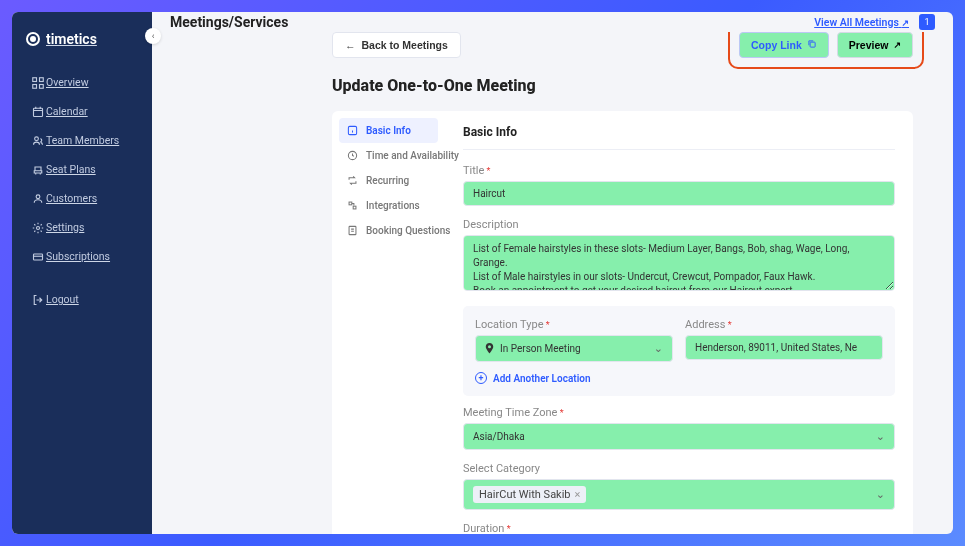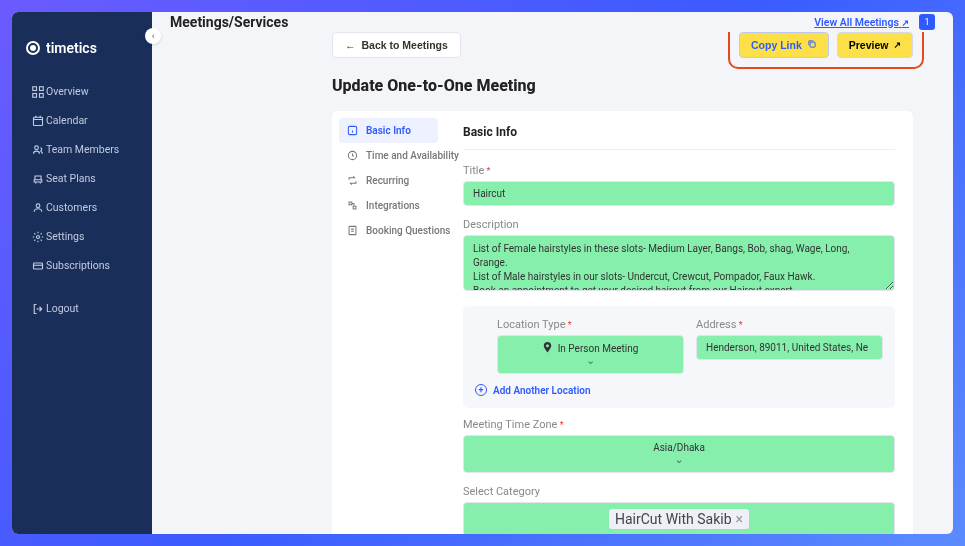--- a/index.html
+++ b/index.html
@@ -21,22 +21,23 @@
     display: flex;
     overflow: hidden;
     position: relative;
   }
   .sidebar {
     width: 140px;
     background: #1a2e5a;
     color: #cdd6e6;
     display: flex;
     flex-direction: column;
-    padding: 28px 10px;
+    padding: 19px 10px;
     flex-shrink: 0;
+    text-decoration: underline;
   }
   .logo {
     display: flex;
     align-items: center;
     gap: 6px;
     color: #fff;
     font-size: 14px;
     font-weight: 600;
     margin-bottom: 22px;
     padding-left: 4px;
@@ -166,21 +167,21 @@
     position:absolute;
     top:-27px;
     left:-11px;
     right:-11px;
     bottom:-11px;
     border: 2.5px solid #e64a19;
     border-radius: 10px;
     pointer-events:none;
   }
   .btn {
-    background: #fde047;
+    background: #86efac;
     border: 1px solid #d5d9e6;
     border-radius: 4px;
     padding: 6px 11px;
     font-size: 10.5px;
     font-weight: 600;
     cursor: pointer;
     display:flex;align-items:center;gap:5px;
   }
   .btn.primary-outline { color:#2e5bff; border-color:#bcc8f5; }
   .heading {
@@ -250,28 +251,28 @@
     background:#86efac;
     font-family:inherit;
   }
   .textarea { resize:both; min-height:56px; line-height:1.4; }
   .location-group {
     background:#f6f7fb;
     border-radius:5px;
     padding:12px;
     margin-bottom:10px;
   }
-  .row-2 { display:flex; gap:12px;margin-left:22px; }
+  .row-2 { display:flex; gap:12px; }
   .row-2 > * { flex:1; }
   .select {
     display:flex;
     align-items:center;
     justify-content:space-between;
     cursor:pointer;
-    flex-direction:column;
+    gap:6px;
   }
   .pin-icon {
     width:9px;height:12px;
     display:inline-block;
     flex-shrink:0;
   }
   .add-location {
     color:#2e5bff;
     font-size:10px;
     font-weight:600;
@@ -282,21 +283,21 @@
   .plus-circle {
     width:12px;height:12px;border:1px solid #2e5bff;border-radius:50%;
     display:inline-flex;align-items:center;justify-content:center;
     font-size:9px;line-height:1;
   }
   .chip {
     display:inline-flex;align-items:center;gap:4px;
     background:#edf0f7;
     border-radius:3px;
     padding:2px 6px;
-    font-size:14px;
+    font-size:11px;
     color:#444;
   }
   .chip-x { color:#999;cursor:pointer; }
   .chev { color:#666;font-size:11px; }
   .ext-icon { font-size:9px; }
 </style>
 </head>
 <body>
 
 <div class="app">
@@ -512,18 +513,22 @@
             <label class="field-label">Select Category</label>
             <div class="select">
               <span class="chip">
                 <span>HairCut With Sakib</span>
                 <span class="chip-x">×</span>
               </span>
               <span class="chev">⌄</span>
             </div>
           </div>
 
+          <div class="field">
+            <label class="field-label req">Duration</label>
+
+          </div>
 
         </div>
       </div>
     </div>
   </div>
 </div>
 
 </body></html>

